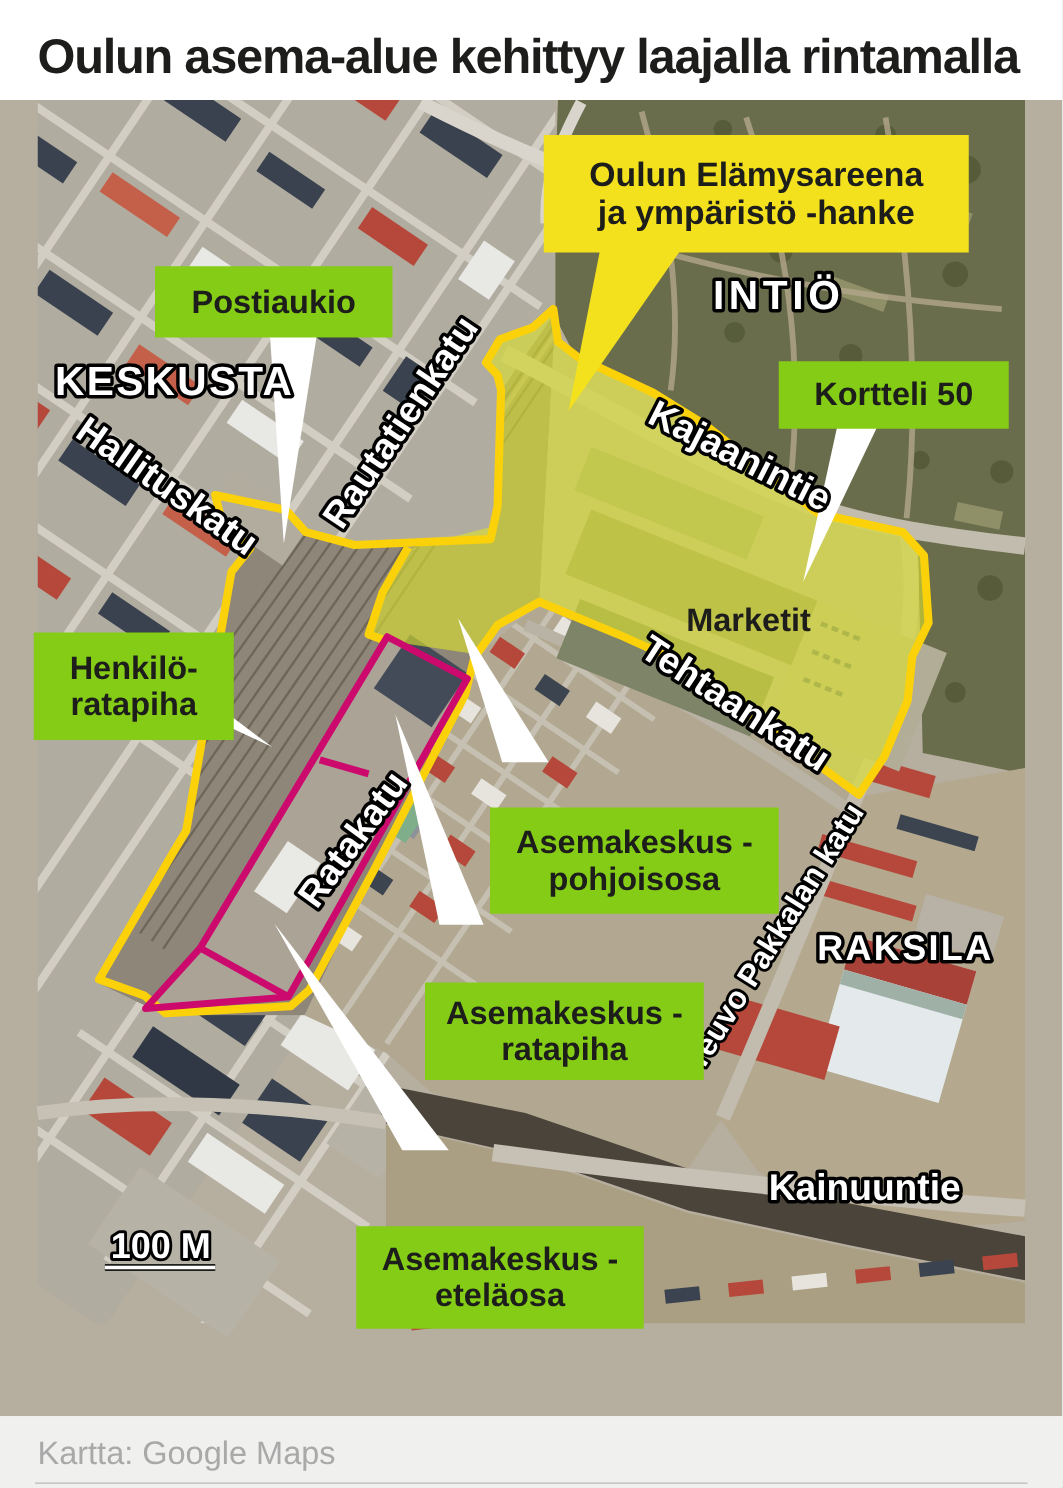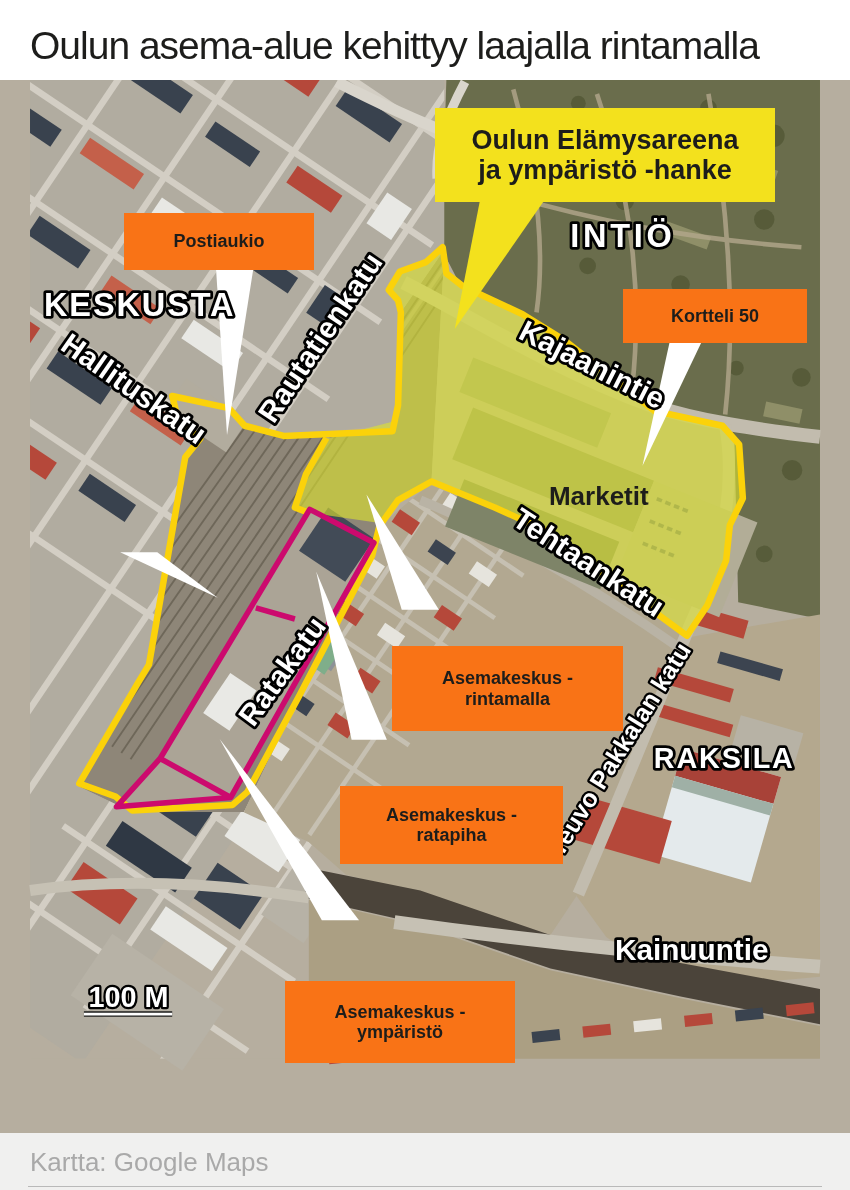--- a/index.html
+++ b/index.html
@@ -1,25 +1,25 @@
 <!DOCTYPE html>
 <html><head>
 <meta charset="utf-8">
 <style>
   html,body { margin:0; padding:0; background:#fff; }
   .page { position:relative; width:850px; height:1190px; overflow:hidden;
           font-family:"Liberation Sans","DejaVu Sans",sans-serif; background:#fff; }
   .title-bar { position:absolute; left:0; top:0; width:850px; height:80px; background:#ffffff; }
   .title-bar h1 { margin:0; padding:24px 16px 0 30px; font-size:39px; letter-spacing:-1px;
-                  color:#1d1d1b; font-weight:normal; }
+                  color:#1d1d1b; font-weight:bold; }
   .map { position:absolute; left:0; top:80px; width:850px; height:1053px; overflow:hidden; background:#b6ae9f; }
   .map svg { position:absolute; left:0; top:0; }
-  .callout { position:absolute; background:#f97316; color:#1d1d1b; font-weight:bold;
+  .callout { position:absolute; background:#84cc16; color:#1d1d1b; font-weight:bold;
              display:flex; flex-direction:column; align-items:center; justify-content:center;
-             text-align:center; font-size:18px; line-height:1.12; }
+             text-align:center; font-size:26px; line-height:1.12; }
   .callout.yellow { background:#F3E11D; font-size:27px; }
   .outlined { fill:#ffffff; stroke:#000000; stroke-width:6px; paint-order:stroke;
               stroke-linejoin:round; font-weight:bold; }
   .outlined.thin { stroke-width:5px; }
   .plain { fill:#1d1d1b; font-weight:bold; }
   .footer { position:absolute; left:0; top:1133px; width:850px; height:57px; background:#f0f0ef; }
   .footer .credit { position:absolute; top:14px; font-size:26px; color:#a9a9a9;text-align:right; }
   .footer .credit.left { left:30px; }
   .footer .credit.right { right:28px; }
   .footer .rule { position:absolute; left:28px; right:28px; bottom:3px; height:1px; background:#b9b9b9; }
@@ -355,31 +355,35 @@
     <div class="callout yellow" style="left:435px; top:28px; width:340px; height:94px;">
       <span>Oulun Elämysareena</span>
       <span>ja ympäristö -hanke</span>
     </div>
     <div class="callout" style="left:124px; top:133px; width:190px; height:57px;">
       <span>Postiaukio</span>
     </div>
     <div class="callout" style="left:623px; top:209px; width:184px; height:54px;">
       <span>Kortteli 50</span>
     </div>
+    <div class="callout" style="left:27px; top:426px; width:160px; height:86px;">
+      <span>Henkilö-</span>
+      <span>ratapiha</span>
+    </div>
     <div class="callout" style="left:392px; top:566px; width:231px; height:85px;">
       <span>Asemakeskus -</span>
-      <span>rintamalla</span>
+      <span>pohjoisosa</span>
     </div>
     <div class="callout" style="left:340px; top:706px; width:223px; height:78px;">
       <span>Asemakeskus -</span>
       <span>ratapiha</span>
     </div>
     <div class="callout" style="left:285px; top:901px; width:230px; height:82px;">
       <span>Asemakeskus -</span>
-      <span>ympäristö</span>
+      <span>eteläosa</span>
     </div>
   </div>
 
   <footer class="footer">
     <span class="credit left">Kartta: Google Maps</span>
     <div class="rule"></div>
   </footer>
 
 </div>
 

